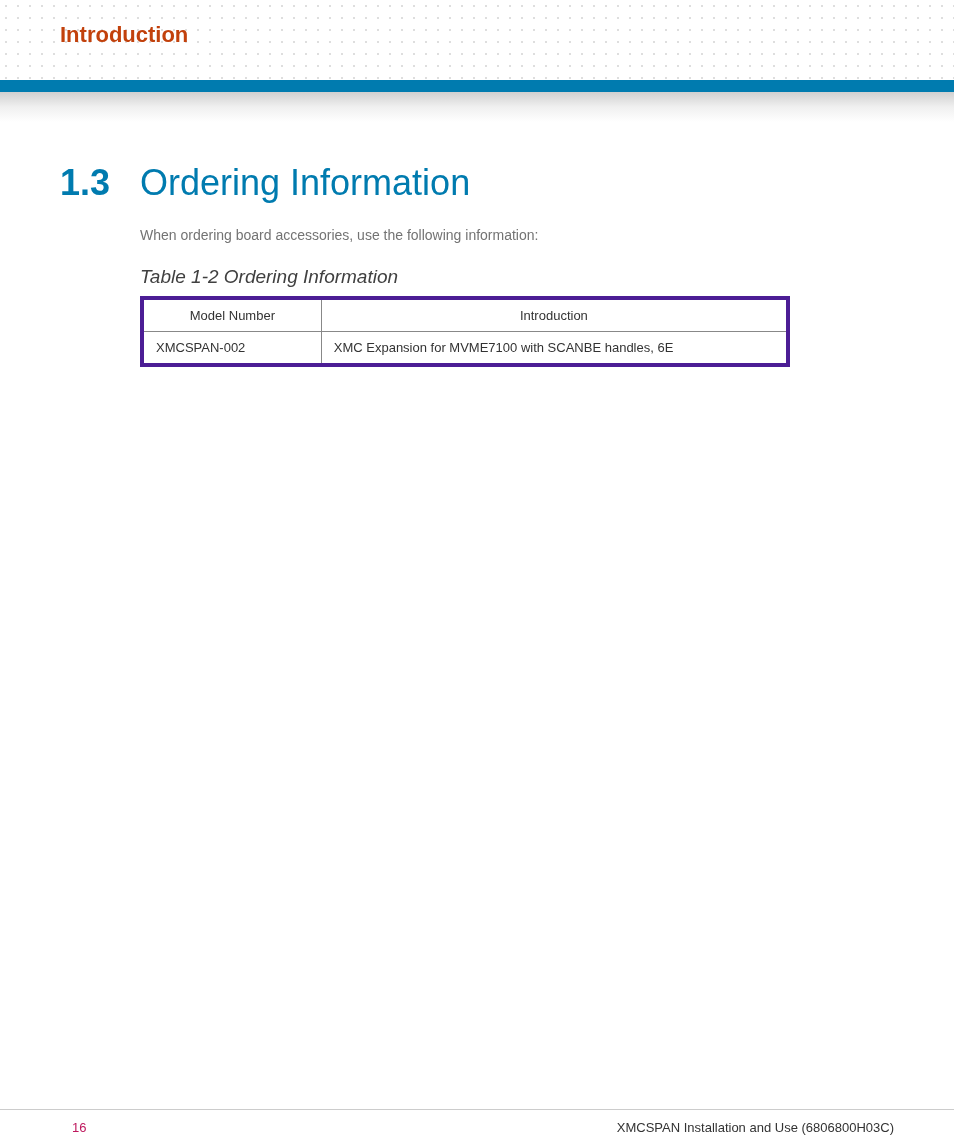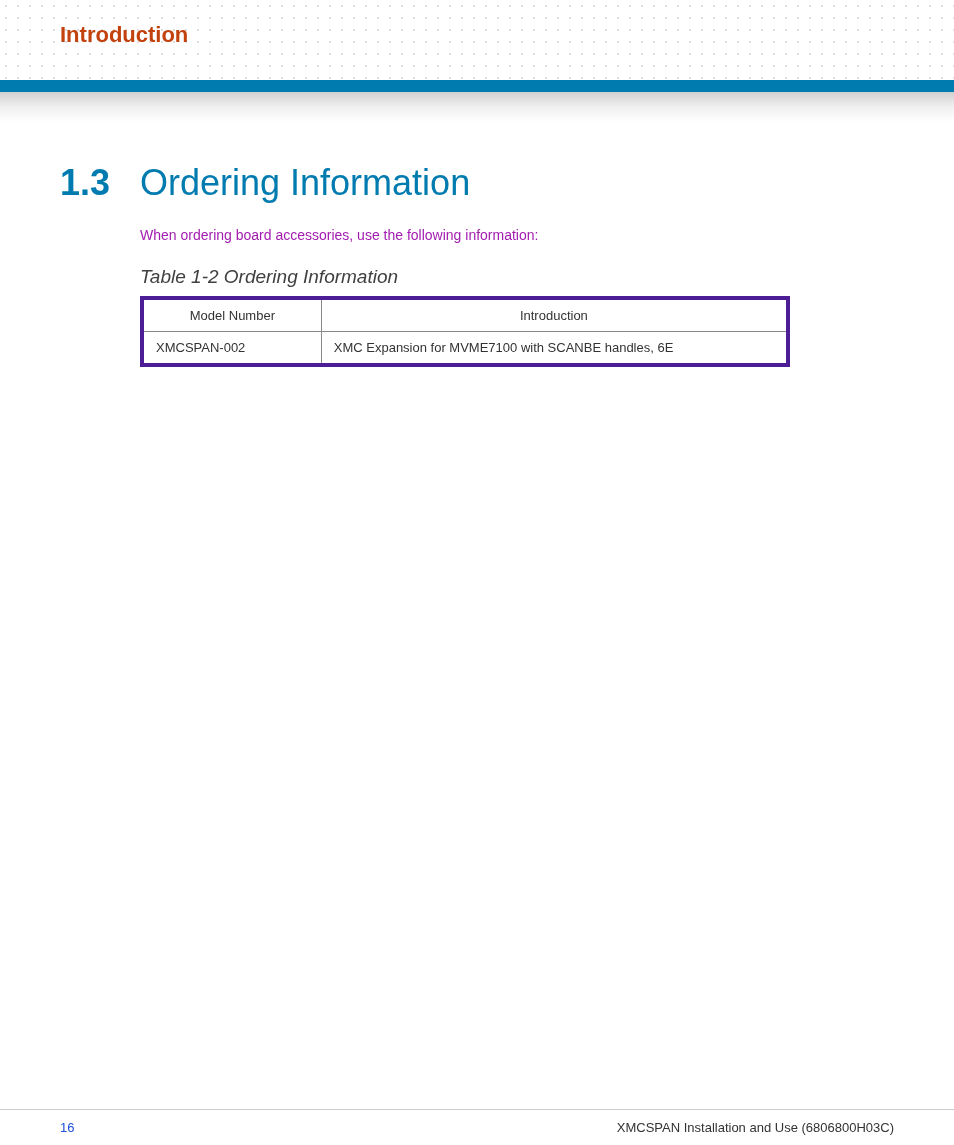--- a/index.html
+++ b/index.html
@@ -84,21 +84,21 @@
       font-weight: normal;
       color: #007baf;
     }
 
     .section-body {
       margin-left: 80px;
     }
 
     .intro-text {
       font-size: 14px;
-      color: #a21caf;
+      color: #737373;
       margin-bottom: 20px;
       line-height: 1.6;
     }
 
     .table-caption {
       font-size: 19px;
       color: #404040;
       font-style: italic;
       margin-bottom: 8px;
     }
@@ -145,21 +145,22 @@
       padding: 10px 60px;
       display: flex;
       justify-content: space-between;
       align-items: center;
       font-size: 13px;
       color: #555555;
     }
 
     .footer-page-number {
       font-size: 13px;
-      color: #1d4ed8;
+      color: #be185d;
+      margin-left: 12px;
     }
 
     .footer-doc-title {
       font-size: 13px;
       color: #333333;
     }
   </style>
 </head>
 <body>
 

